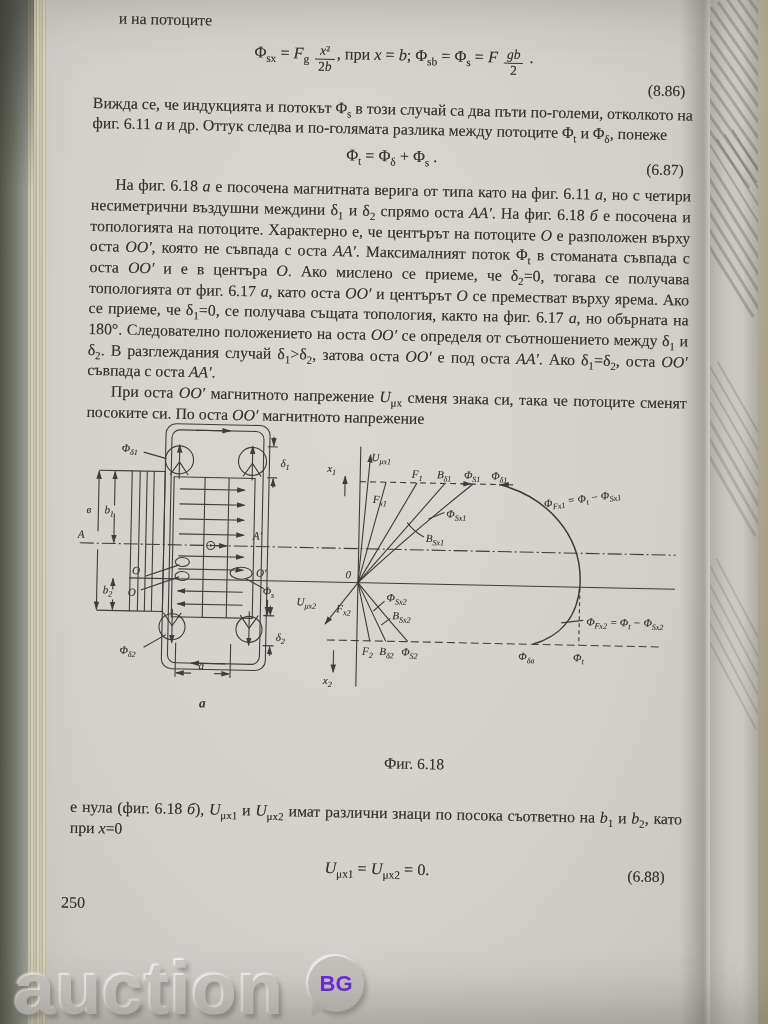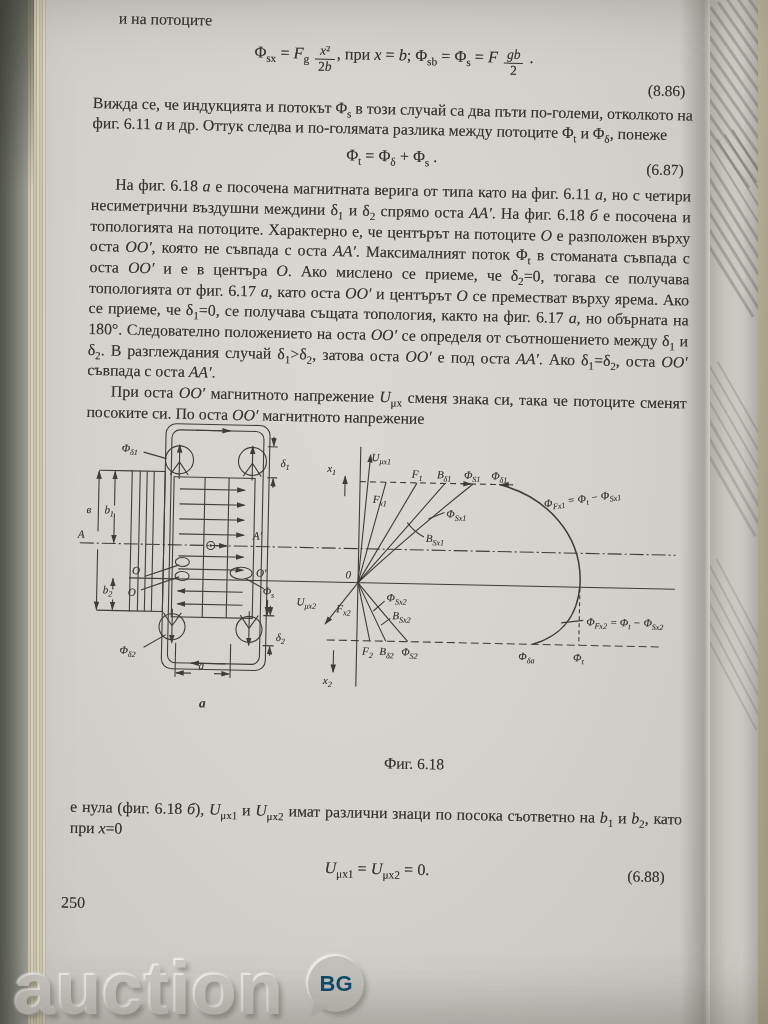--- a/index.html
+++ b/index.html
@@ -60,21 +60,21 @@
   .fig text{fill:#3a3834;font-family:"Liberation Serif",serif;font-style:italic;font-size:11px;stroke:none;}
   .fig .ss{font-size:8px;}
   .fig .cap2{font-size:13px;font-weight:bold;}
   
   .wm{position:absolute;left:14px;top:946px;font-family:"Liberation Sans",sans-serif;
     font-weight:bold;font-size:74px;letter-spacing:1px;color:#ccc9c4;
     text-shadow:-2px -2px 2px rgba(255,255,255,.75), 3px 4px 4px rgba(95,93,86,.45);}
   .wm-badge{position:absolute;left:308px;top:956px;width:56px;height:56px;border-radius:50%;
     background:#c6c3be;box-shadow:-2px -2px 2px rgba(255,255,255,.7), 3px 4px 4px rgba(95,93,86,.4);
     display:flex;align-items:center;justify-content:center;
-    font-family:"Liberation Sans",sans-serif;font-weight:bold;font-size:22px;color:#0c4a6e;}
+    font-family:"Liberation Sans",sans-serif;font-weight:bold;font-size:22px;color:#6d28d9;}
   .wm-tail{position:absolute;left:312px;top:1004px;width:0;height:0;
     border-left:16px solid #c2bfba;border-bottom:16px solid transparent;
     transform:rotate(12deg);opacity:.9;}
 </style>
 </head>
 <body>
 
 <div class="photo">
   <div class="left-dark"></div>
   <div class="page-stack"></div>

